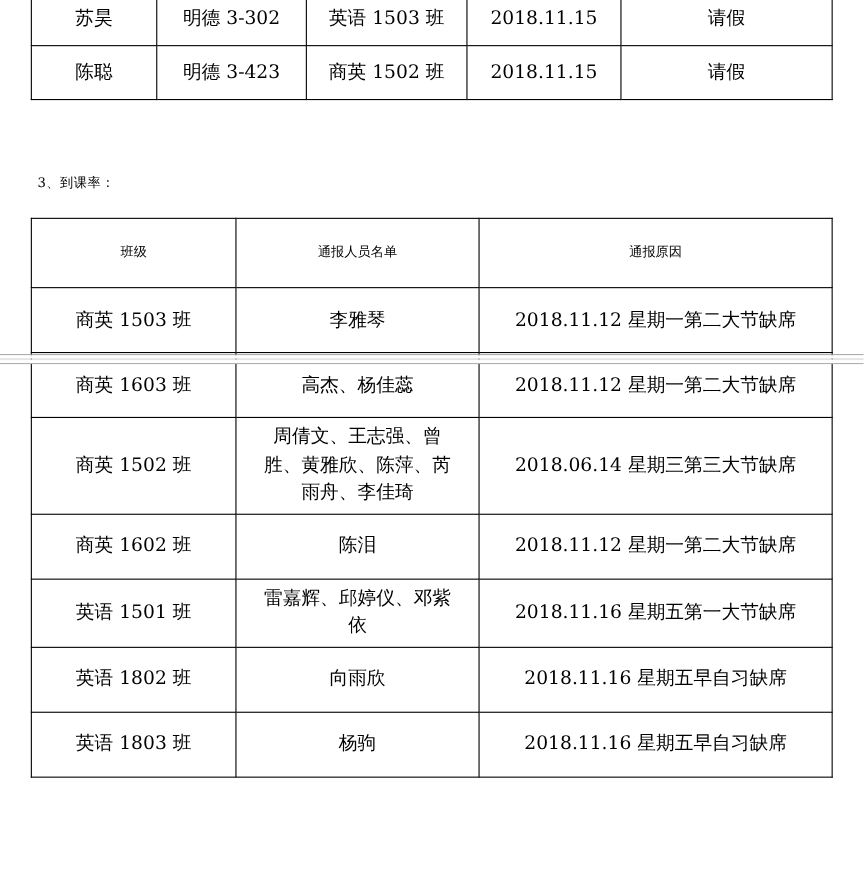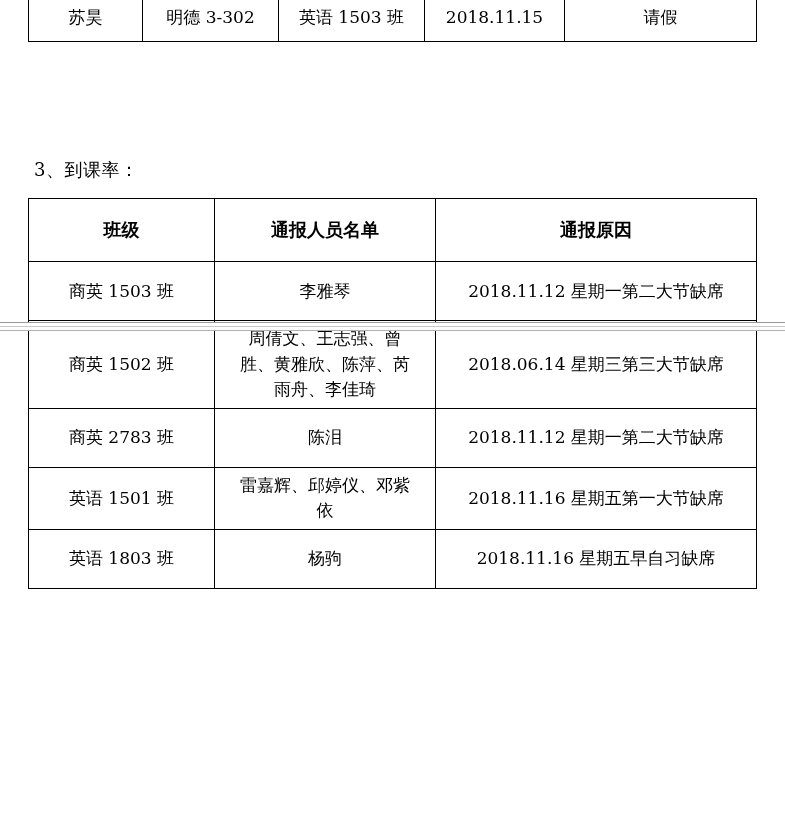--- a/index.html
+++ b/index.html
@@ -54,41 +54,41 @@
   .top-table col.c2 { width: 136px; }
   .top-table col.c3 { width: 146px; }
   .top-table col.c4 { width: 140px; }
   .top-table col.c5 { width: 192px; }
 
   
   .section-heading {
     position: absolute;
     left: 34px;
     top: 158px;
-    font-size: 18px;
+    font-size: 12px;
     letter-spacing: 0.5px;
   }
 
   
   .main-table-wrap {
     position: absolute;
     left: 28px;
     top: 198px;
     width: 728px;
   }
   .main-table {
     width: 728px;
   }
   .main-table col.m1 { width: 186px; }
   .main-table col.m2 { width: 221px; }
   .main-table col.m3 { width: 321px; }
   .main-table th {
-    font-weight: bold;
+    font-weight: normal;
     height: 50px;
-    font-size: 18px;
+    font-size: 12px;
   }
   .main-table td {
     height: 46px;
   }
   .main-table td.multi {
     line-height: 1.5;
     padding: 5px 19px;
   }
 
   
@@ -136,20 +136,27 @@
           <col class="c5">
       </colgroup>
       <tbody>
         <tr>
           <td>苏昊</td>
           <td>明德 3-302</td>
           <td>英语 1503 班</td>
           <td>2018.11.15</td>
           <td>请假</td>
         </tr>
+        <tr>
+          <td>陈聪</td>
+          <td>明德 3-423</td>
+          <td>商英 1502 班</td>
+          <td>2018.11.15</td>
+          <td>请假</td>
+        </tr>
       </tbody>
     </table>
   </div>
 
   <div class="section-heading">3、到课率：</div>
 
   <div class="main-table-wrap">
     <table class="main-table">
       <colgroup>
         <col class="m1">
@@ -163,33 +170,43 @@
           <th>通报原因</th>
         </tr>
       </thead>
       <tbody>
         <tr>
           <td>商英 1503 班</td>
           <td>李雅琴</td>
           <td>2018.11.12 星期一第二大节缺席</td>
         </tr>
         <tr>
+          <td>商英 1603 班</td>
+          <td>高杰、杨佳蕊</td>
+          <td>2018.11.12 星期一第二大节缺席</td>
+        </tr>
+        <tr>
           <td>商英 1502 班</td>
           <td class="multi">周倩文、王志强、曾胜、黄雅欣、陈萍、芮雨舟、李佳琦</td>
           <td>2018.06.14 星期三第三大节缺席</td>
         </tr>
         <tr>
-          <td>商英 2783 班</td>
+          <td>商英 1602 班</td>
           <td>陈泪</td>
           <td>2018.11.12 星期一第二大节缺席</td>
         </tr>
         <tr>
           <td>英语 1501 班</td>
           <td class="multi">雷嘉辉、邱婷仪、邓紫依</td>
           <td>2018.11.16 星期五第一大节缺席</td>
+        </tr>
+        <tr>
+          <td>英语 1802 班</td>
+          <td>向雨欣</td>
+          <td>2018.11.16 星期五早自习缺席</td>
         </tr>
         <tr>
           <td>英语 1803 班</td>
           <td>杨驹</td>
           <td>2018.11.16 星期五早自习缺席</td>
         </tr>
 
       </tbody>
     </table>
   </div>

